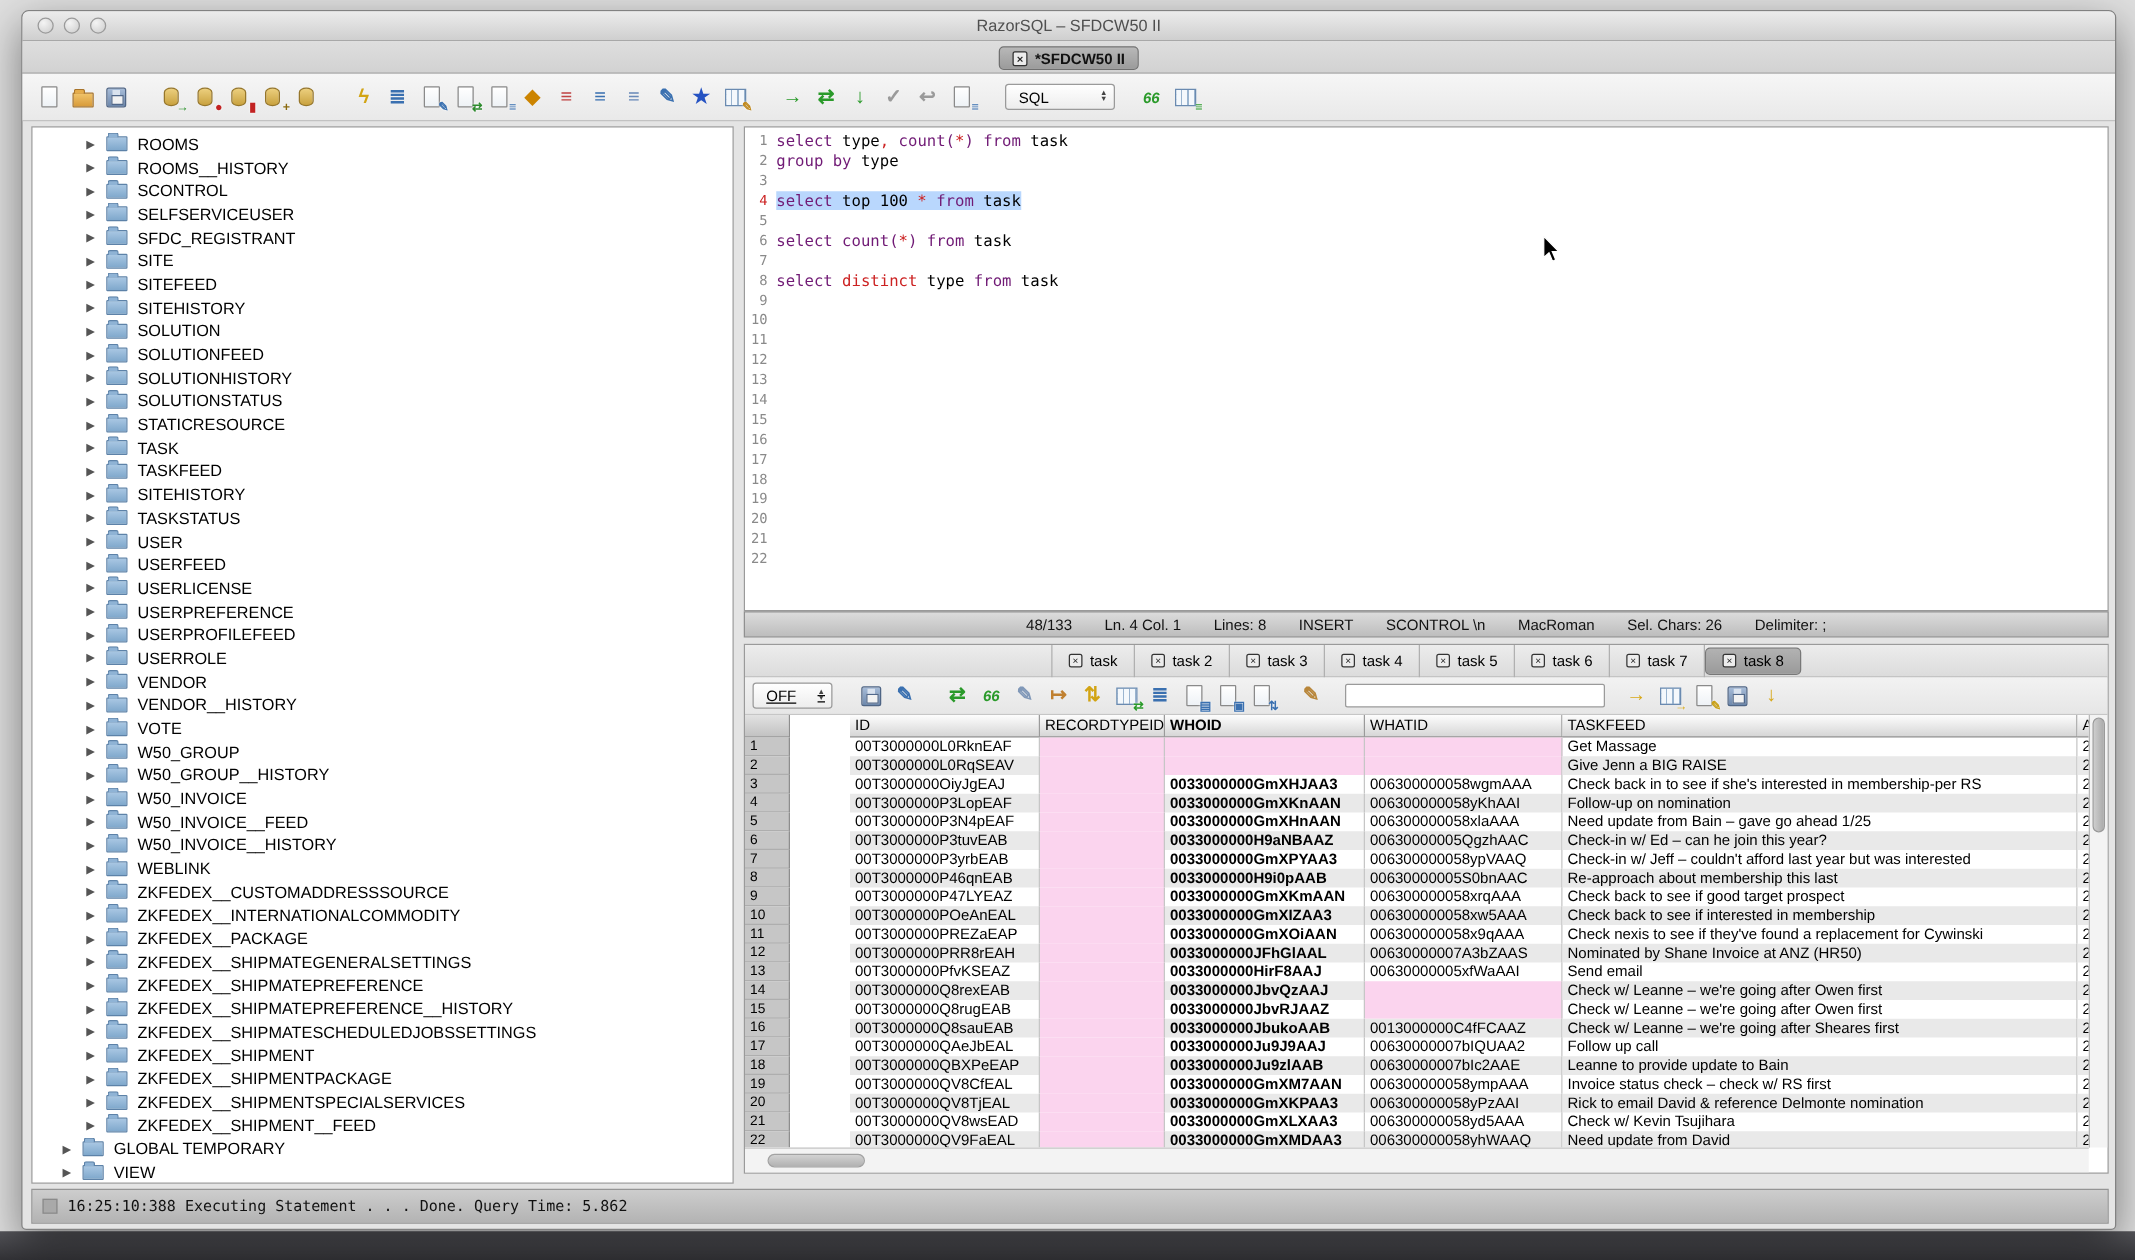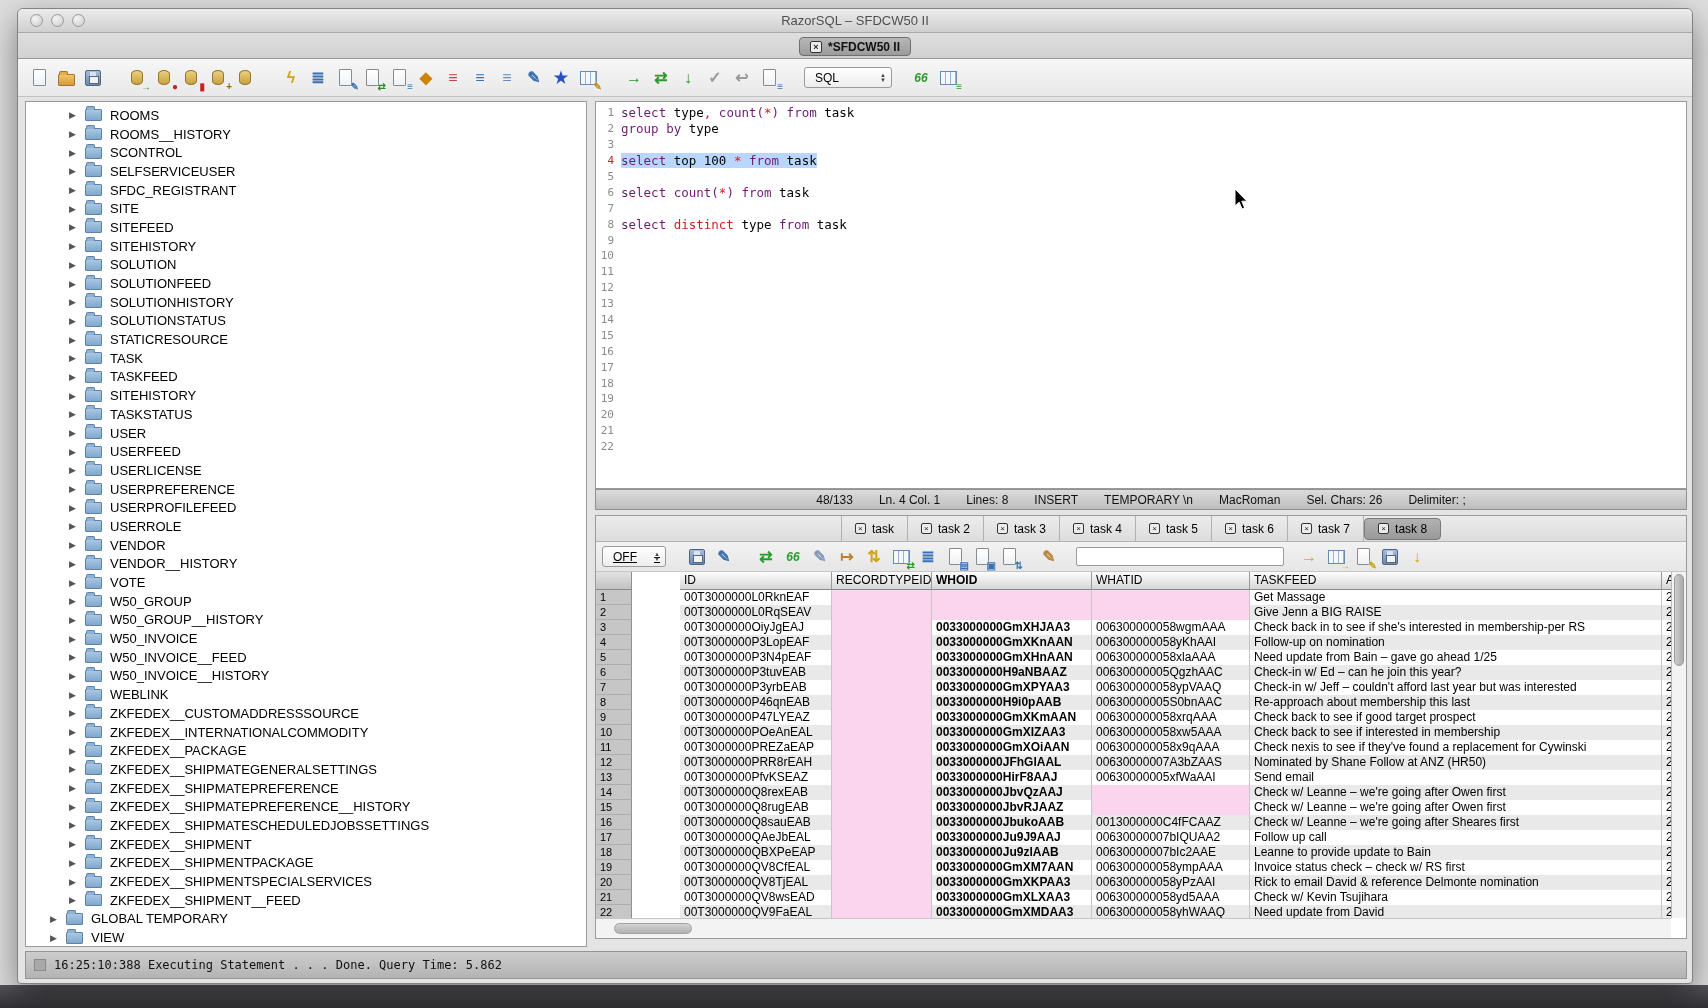--- a/index.html
+++ b/index.html
@@ -488,21 +488,21 @@
         <div class="eline"><span class="ln">20</span></div>
         <div class="eline"><span class="ln">21</span></div>
         <div class="eline"><span class="ln">22</span></div>
       </div>
 
     <div class="edstatus" id="edstatus">
         <span>48/133</span>
         <span>Ln. 4 Col. 1</span>
         <span>Lines: 8</span>
         <span>INSERT</span>
-        <span>TEMPORARY  \n</span>
+        <span>SCONTROL  \n</span>
         <span>MacRoman</span>
         <span>Sel. Chars: 26</span>
         <span>Delimiter: ;</span>
       </div>
 
     <div class="results">
       <div class="rtabs" id="rtabs">
           <div class="rtab">
             <span class="cb small">×</span>
             <span>task</span>
@@ -723,21 +723,21 @@
             <div class="dcell c-what">006300000058x9qAAA</div>
             <div class="dcell c-subj">Check nexis to see if they've found a replacement for Cywinski</div>
             <div class="dcell c-ac">200</div>
           </div>
           <div class="drow alt">
             <div class="gut">12</div>
             <div class="dcell c-id">00T3000000PRR8rEAH</div>
             <div class="dcell c-rt nullc"></div>
             <div class="dcell c-who">0033000000JFhGlAAL</div>
             <div class="dcell c-what">00630000007A3bZAAS</div>
-            <div class="dcell c-subj">Nominated by Shane Follow at ANZ (HR50)</div>
+            <div class="dcell c-subj">Nominated by Shane Invoice at ANZ (HR50)</div>
             <div class="dcell c-ac">200</div>
           </div>
           <div class="drow">
             <div class="gut">13</div>
             <div class="dcell c-id">00T3000000PfvKSEAZ</div>
             <div class="dcell c-rt nullc"></div>
             <div class="dcell c-who">0033000000HirF8AAJ</div>
             <div class="dcell c-what">00630000005xfWaAAI</div>
             <div class="dcell c-subj">Send email</div>
             <div class="dcell c-ac">200</div>

